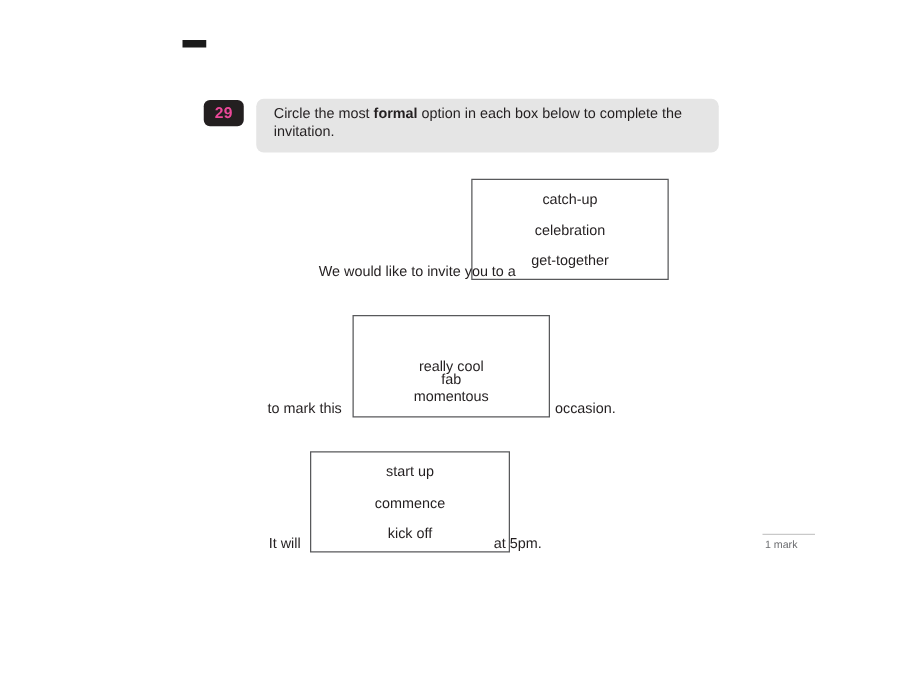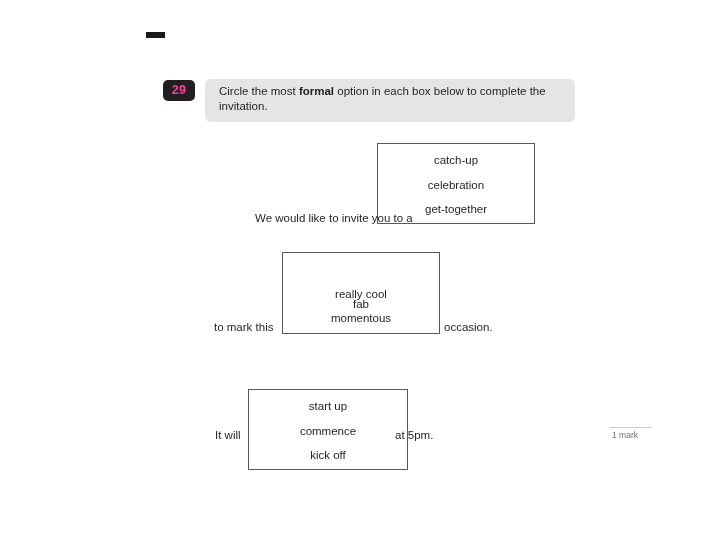--- a/index.html
+++ b/index.html
@@ -96,21 +96,21 @@
   #box-1 { left: 377px; top: 143px; width: 158px; height: 81px; }
   #box-1 .opt-0 { top: 10px; }
   #box-1 .opt-1 { top: 35px; }
   #box-1 .opt-2 { top: 59px; }
 
   #box-2 { left: 282px; top: 252px; width: 158px; height: 82px; }
   #box-2 .opt-0 { top: 10px; margin-top: 35px; }
   #box-2 .opt-1 { top: 35px; }
   #box-2 .opt-2 { top: 59px; }
 
-  #box-3 { left: 248px; top: 361px; width: 160px; height: 81px; margin-top: 28px; }
+  #box-3 { left: 248px; top: 361px; width: 160px; height: 81px; }
   #box-3 .opt-0 { top: 10px; }
   #box-3 .opt-1 { top: 35px; }
   #box-3 .opt-2 { top: 59px; }
 
   
   .frag {
     position: absolute;
     font-size: 11.5px;
     color: #231f20;
     white-space: nowrap;

